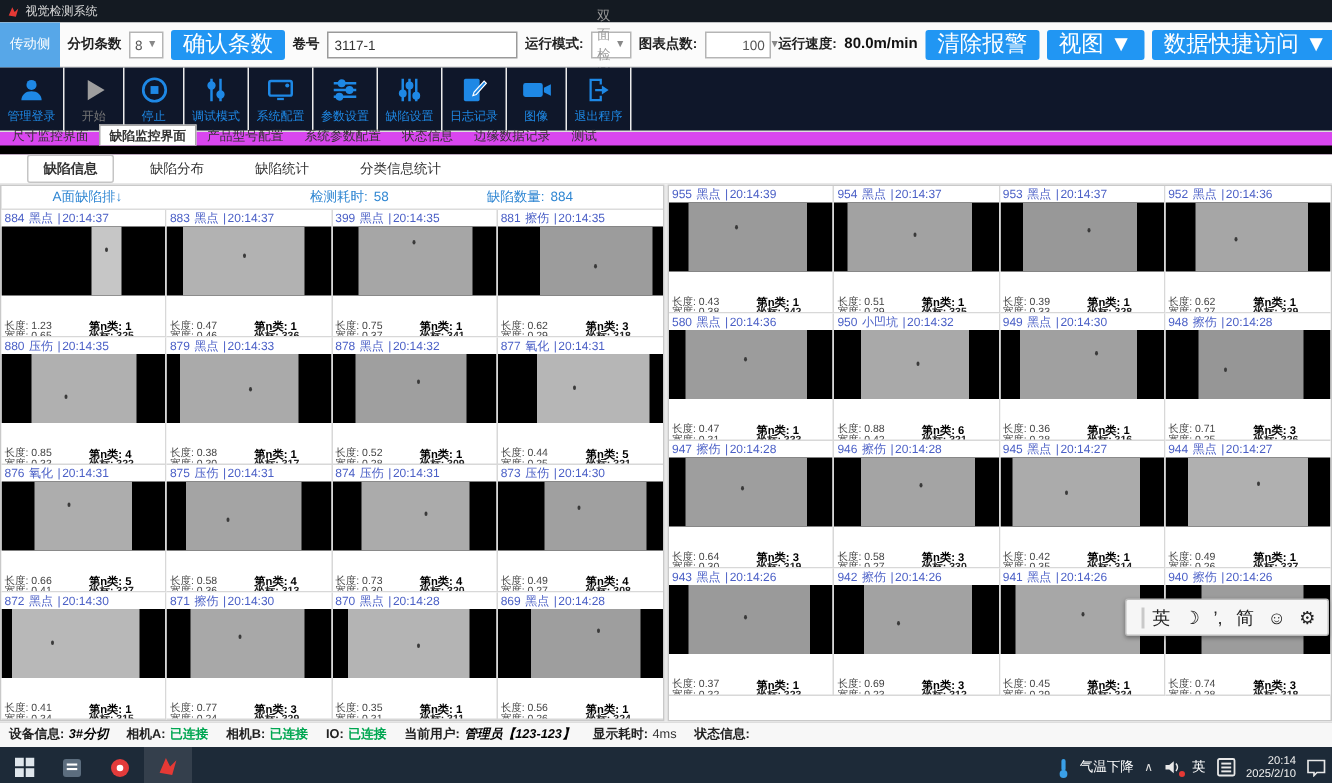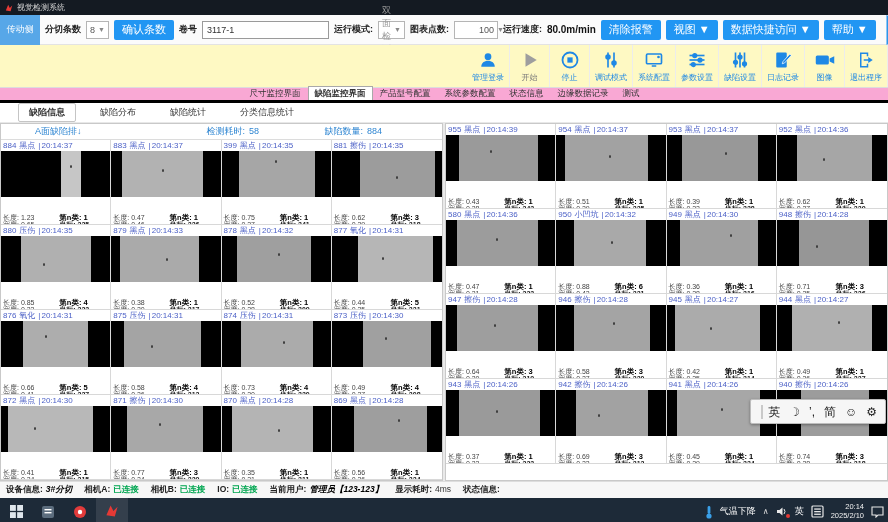--- a/index.html
+++ b/index.html
@@ -22,35 +22,35 @@
   .lbl { font-size:9px; color:#222; font-weight:bold; white-space:nowrap; }
   .combo { height:18px; background:#fff; border:1px solid #b5b5b5; display:flex; align-items:center;
     font-size:9px; color:#555; padding:0 3px; gap:3px; }
   .combo .arr { color:#888; font-size:7px; margin-left:auto; }
   .combo.w74{width:74px;} .combo.w64{width:64px;} .combo.w44{width:44px;padding-left:24px;}
   .combo.muted span:first-child{color:#9a9a9a;}
   .textbox { height:18px; width:238px; border:1px solid #9a9a9a; font-size:9px; padding:0 4px; color:#333;
     font-family:inherit; }
   .val { font-size:10px; font-weight:bold; color:#111; white-space:nowrap; }
   .blue-btn { height:20px; background:var(--accent,#2196f3); border:none; border-radius:2px; color:#fff;
-    font-size:11px; padding:0 8px; cursor:pointer; white-space:nowrap;text-align:center; }
+    font-size:15px; padding:0 8px; cursor:pointer; white-space:nowrap;text-align:center; }
   .spacer { flex:1; }
 
   
-  .toolbar2 { height:43px; background:#fef9c3; border-bottom:1px solid #ddd; display:flex; align-items:stretch;
-    flex:0 0 auto;justify-content:flex-end; }
+  .toolbar2 { height:43px; background:#0f172a; border-bottom:1px solid #ddd; display:flex; align-items:stretch;
+    flex:0 0 auto; }
   .tbtn { display:flex; flex-direction:column; align-items:center; justify-content:center; gap:2px;
     min-width:40px; padding:0 5px; border-right:1px solid #ececec; cursor:pointer; background:none; border-top:none; border-bottom:none; border-left:none; }
   .ticon { height:20px; display:flex; align-items:center; }
   .ticon svg { display:block; }
   .tlabel { font-size:8px; color:#1e88e5; white-space:nowrap; }
 
   
-  .tabrow { height:15px; background:#f9a8d4; border-bottom:3px solid #000000; display:flex;
-    align-items:flex-end; padding-left:1px; flex:0 0 auto;justify-content:center; }
+  .tabrow { height:15px; background:#d946ef; border-bottom:6px solid #000000; display:flex;
+    align-items:flex-end; padding-left:1px; flex:0 0 auto; }
   .tab { font-size:8.5px; color:#333; padding:1px 6px 1px; cursor:pointer; border:1px solid transparent;
     border-bottom:none; height:14px; display:flex; align-items:center; }
   .tab.active { background:#fff; border-color:#a9a9a9; font-weight:bold; }
 
   
   .subtabrow { height:20px; background:#fff; display:flex; align-items:center; gap:14px; padding-left:18px;
     flex:0 0 auto; border-bottom:1px solid #e8e8e8; }
   .subtab { font-size:9px; color:#333; cursor:pointer; padding:2px 10px; }
   .subtab.active { font-weight:bold; border:1px solid #c5c5c5; background:#fff; border-radius:2px; }
 

